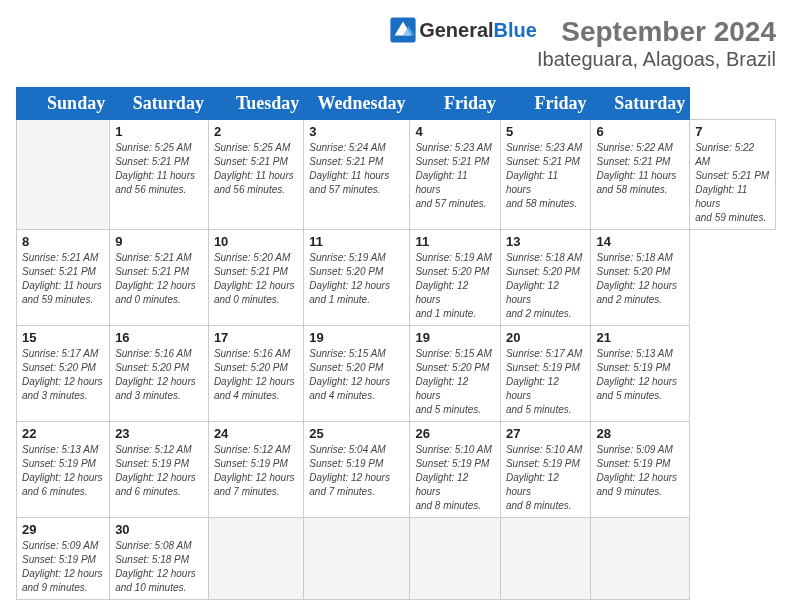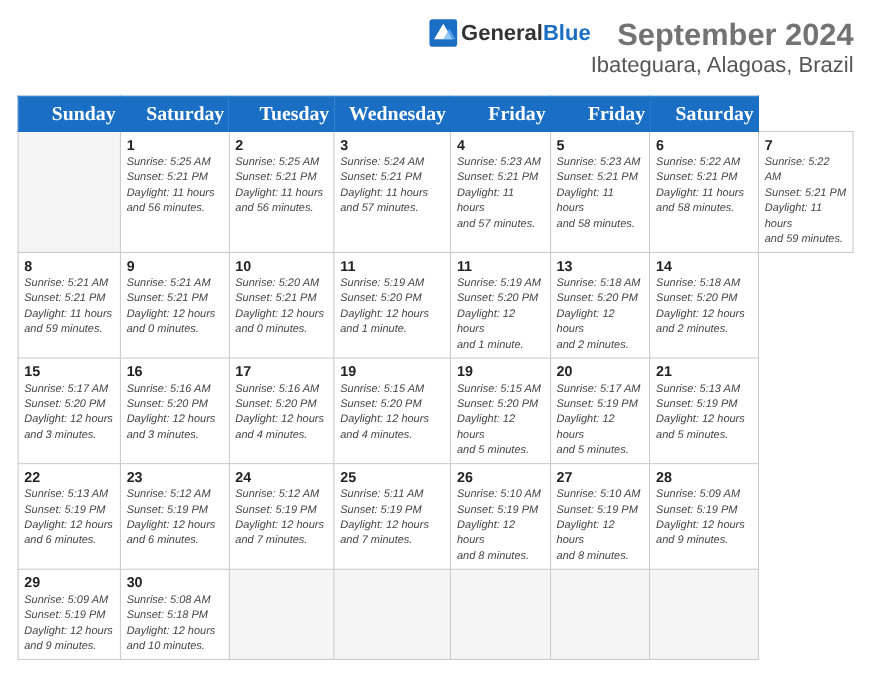--- a/index.html
+++ b/index.html
@@ -299,21 +299,21 @@
           </td>
           <td>
             <span class="day-num">24</span>
             <div class="day-info" style="white-space: pre-line;">Sunrise: 5:12 AM
 Sunset: 5:19 PM
 Daylight: 12 hours
 and 7 minutes.</div>
           </td>
           <td>
             <span class="day-num">25</span>
-            <div class="day-info" style="white-space: pre-line;">Sunrise: 5:11 AM
+            <div class="day-info" style="white-space: pre-line;">Sunrise: 5:04 AM
 Sunset: 5:19 PM
 Daylight: 12 hours
 and 7 minutes.</div>
           </td>
           <td>
             <span class="day-num">26</span>
             <div class="day-info" style="white-space: pre-line;">Sunrise: 5:10 AM
 Sunset: 5:19 PM
 Daylight: 12 hours
 and 8 minutes.</div>

